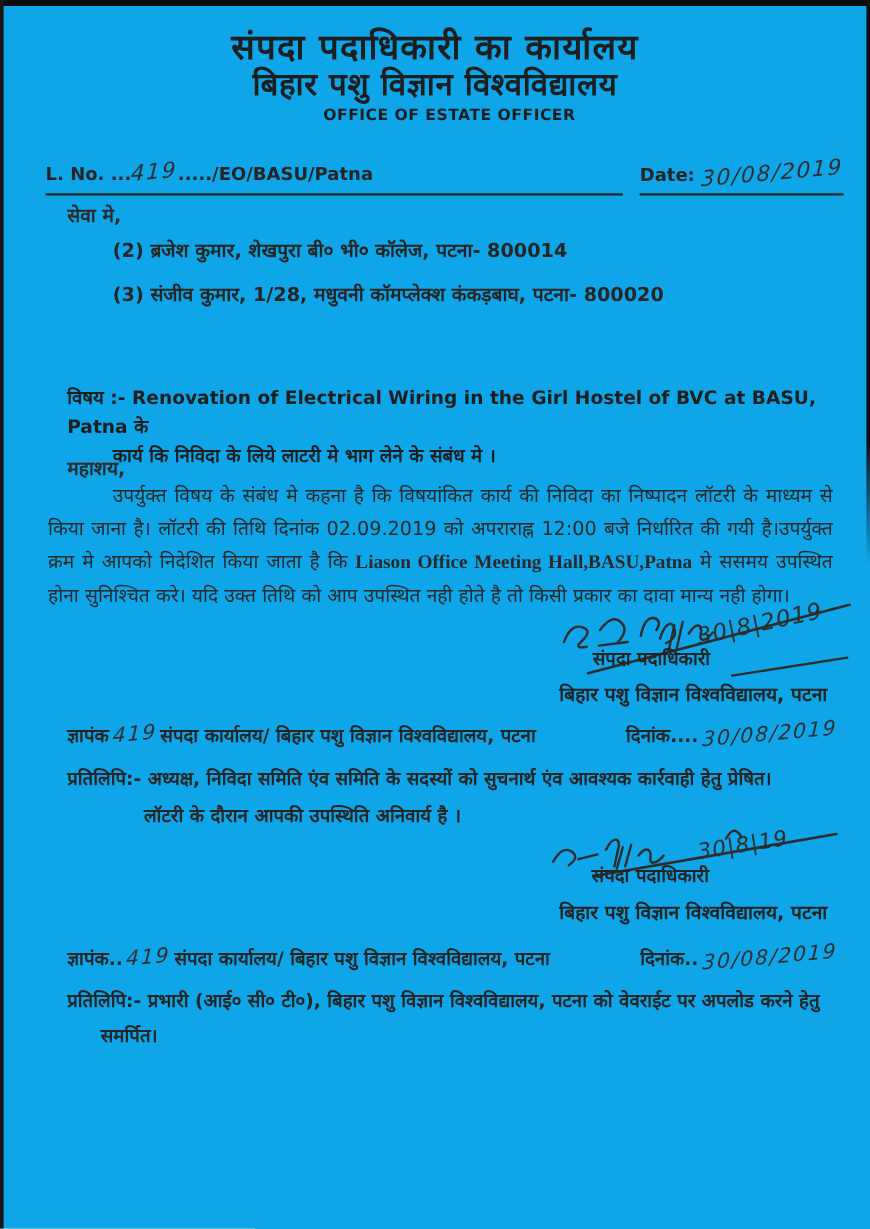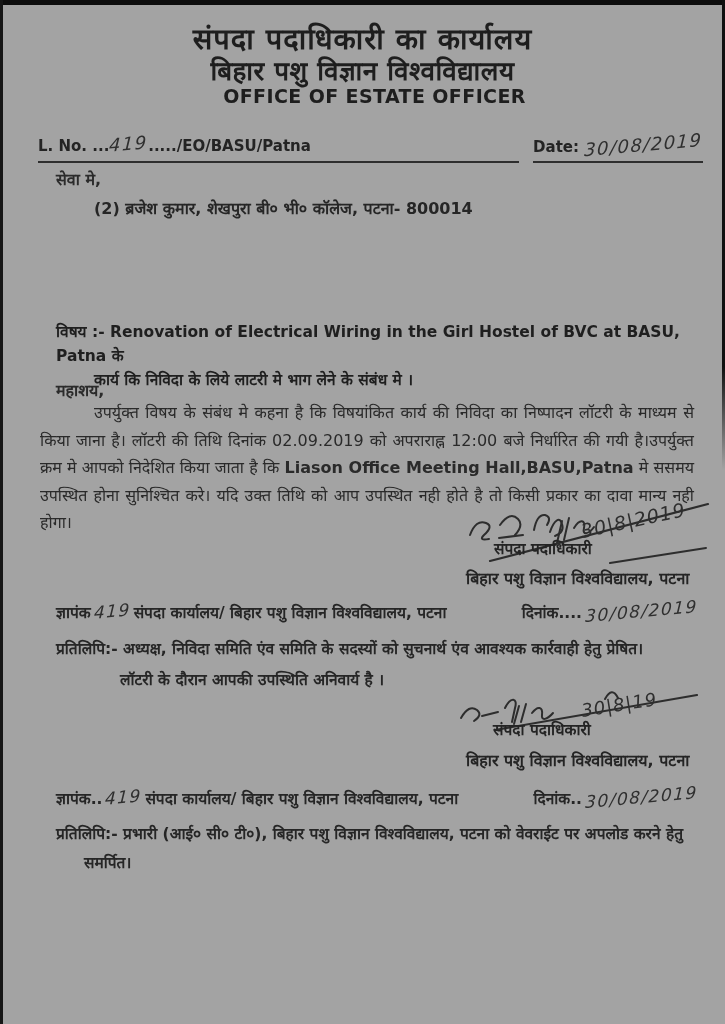--- a/index.html
+++ b/index.html
@@ -1,52 +1,52 @@
 <!DOCTYPE html>
 <html><head>
 <meta charset="utf-8">
 <style>
   html,body{margin:0;padding:0;background:#e8e8e6;}
   .page{
     position:relative;width:725px;height:1024px;margin:0 auto;
-    background:#a3a3a3;overflow:hidden;
+    background:#0ea5e9;overflow:hidden;
     font-family:"DejaVu Sans",sans-serif;color:#2b2b2b;
   }
   
   .edge-top{position:absolute;top:0;left:0;width:100%;height:5px;background:#0d0d0d;}
   .edge-left{position:absolute;top:0;left:0;width:3px;height:100%;background:#161616;}
   .edge-right{position:absolute;top:0;right:0;width:3px;height:470px;
     background:linear-gradient(to bottom,#101010 78%,rgba(16,16,16,0));}
   
   .letterhead{position:absolute;top:22px;left:0;width:100%;text-align:center;color:#1e1e1e;}
   .lh1{font-size:29px;font-weight:700;letter-spacing:1px;line-height:34px;}
   .lh2{font-size:26px;font-weight:700;letter-spacing:0.5px;line-height:31px;}
   .lh3{font-size:15.5px;font-weight:700;margin-top:4px;line-height:18px;}
-  .lh4{font-size:19px;font-weight:600;letter-spacing:0.4px;line-height:17px;margin-top:1px;padding-left:24px;}
+  .lh4{font-size:13px;font-weight:600;letter-spacing:0.4px;line-height:17px;margin-top:1px;padding-left:24px;}
   
   .ref-row{position:absolute;top:134px;left:38px;right:22px;display:flex;align-items:flex-end;
     font-size:15px;font-weight:600;color:#242424;white-space:nowrap;}
   .ref-left{flex:1;border-bottom:2px solid #2e2e2e;padding-bottom:6px;margin-right:14px;}
   .ref-right{border-bottom:2px solid #2e2e2e;padding-bottom:5px;min-width:168px;}
   
   .hw{display:inline-block;font-style:italic;font-weight:500;font-size:18px;
     letter-spacing:1.5px;color:#2f2f2f;transform:rotate(-5deg) skewX(-8deg);
     position:relative;top:-1px;}
   .hw-date{position:absolute;font-style:italic;font-weight:500;color:#2e2e2e;
     letter-spacing:1px;white-space:nowrap;}
   .salutation{position:absolute;top:168px;left:56px;font-size:16px;font-weight:600;}
   .addressees{position:absolute;top:198px;left:94px;right:10px;list-style:none;margin:0;padding:0;}
   .addressees li{font-size:16px;font-weight:600;line-height:22px;margin-bottom:15px;white-space:nowrap;color:#262626;}
   .subject{position:absolute;top:320px;left:56px;right:20px;font-size:15.5px;font-weight:700;
     line-height:24px;color:#1f1f1f;}
   .subject .l2{margin-left:38px;}
   .greeting{position:absolute;top:379px;left:56px;font-size:16px;font-weight:600;}
   .body-par{position:absolute;top:399px;left:40px;width:654px;font-size:16px;font-weight:500;
     line-height:27.5px;text-align:justify;text-indent:54px;color:#2a2a2a;}
-  .body-par b{font-weight:700;}
+  .body-par b{font-weight:700;font-family:Liberation Serif, serif;}
   
   .sig{position:absolute;}
   .sig svg{position:absolute;top:0;left:0;}
   .sig .desig{position:absolute;font-size:15.5px;font-weight:600;white-space:nowrap;color:#242424;}
   .org{position:absolute;font-size:16px;font-weight:600;white-space:nowrap;color:#242424;}
   .memo-row{position:absolute;left:56px;right:24px;display:flex;justify-content:space-between;
     align-items:flex-end;font-size:15.5px;font-weight:600;white-space:nowrap;color:#262626;}
   .memo-row .hw{font-size:17px;margin:0 3px;}
   .copy{position:absolute;left:56px;right:10px;font-size:15.5px;font-weight:600;
     white-space:nowrap;color:#262626;}
@@ -75,20 +75,21 @@
     <div class="ref-right">
       <span>Date:</span>
       <span class="hw">30/08/2019</span>
     </div>
   </div>
 
   <div class="salutation">सेवा मे,</div>
 
   <ul class="addressees">
     <li>(2) ब्रजेश कुमार, शेखपुरा बी० भी० कॉलेज, पटना- 800014</li>
+    <li>(3) संजीव कुमार, 1/28, मधुवनी कॉमप्लेक्श कंकड़बाघ, पटना- 800020</li>
   </ul>
 
   <div class="subject">
     <div>
       <span>विषय :-</span>
       <span>Renovation of Electrical Wiring in the Girl Hostel of BVC at BASU, Patna के</span>
     </div>
     <div class="l2">कार्य कि निविदा के लिये लाटरी मे भाग लेने के संबंध मे ।</div>
   </div>
 

